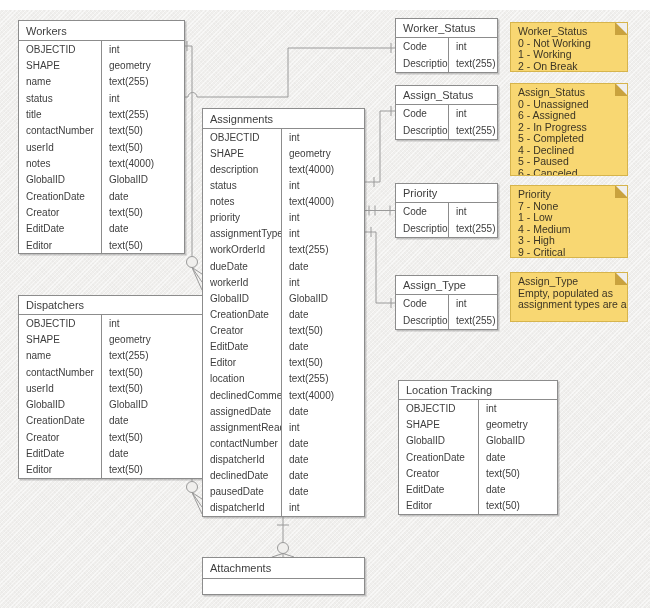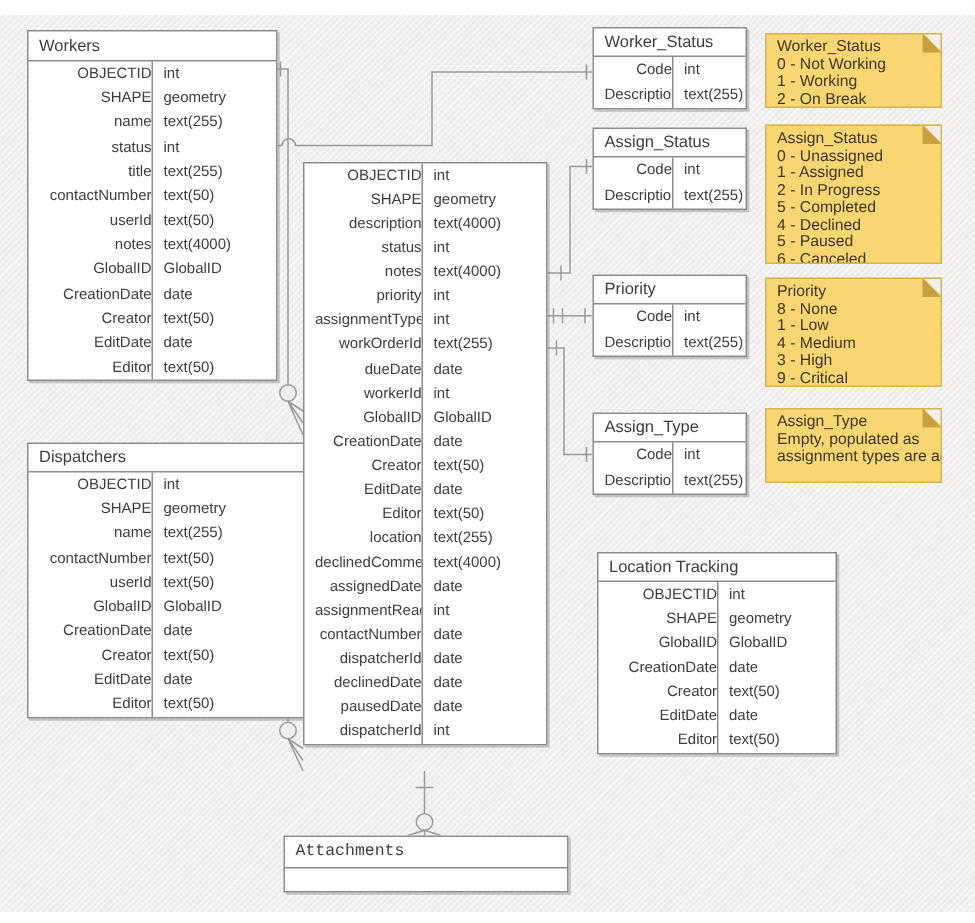--- a/index.html
+++ b/index.html
@@ -5,21 +5,21 @@
   html,body{margin:0;padding:0;background:#ffffff;}
   .page{position:relative;width:650px;height:615px;overflow:hidden;
         font-family:"Liberation Sans",sans-serif;}
   .canvas{position:absolute;left:0;top:10px;width:650px;height:598px;
     background-color:#f0efed;
     background-image:
       repeating-linear-gradient(135deg, rgba(255,255,255,.55) 0 1px, transparent 1px 3px),
       repeating-linear-gradient(45deg, rgba(0,0,0,.02) 0 1px, transparent 1px 3px);}
   .wires{position:absolute;left:0;top:0;width:650px;height:615px;pointer-events:none;}
   .tbl{position:absolute;background:#ffffff;border:1px solid #8c8c8c;
-       box-shadow:1.5px 1.5px 0 rgba(110,110,110,.35);box-sizing:border-box;text-align:right;}
+       box-shadow:1.5px 1.5px 0 rgba(110,110,110,.35);box-sizing:border-box;}
   .tbl .hd{height:var(--hdh);border-bottom:1px solid #8c8c8c;display:flex;align-items:center;
        padding:0 7px;font-size:11px;color:#3d3d3d;white-space:nowrap;overflow:hidden;}
   .tbl .bd{position:relative;}
   .tbl .bd.cols::before{content:"";position:absolute;left:var(--div);top:0;bottom:0;
        border-left:1px solid #8c8c8c;}
   .row{display:flex;height:var(--rowh);align-items:center;font-size:10px;color:#3d3d3d;white-space:nowrap;}
   .row .fname{width:var(--div);padding-left:7px;box-sizing:border-box;overflow:hidden;}
   .row .ftype{padding-left:8px;overflow:hidden;}
   .note{position:absolute;width:118px;box-sizing:border-box;background:#f8d772;
         border:1px solid #d6b44c;padding:3px 6px 0 7px;font-size:10.5px;line-height:11.5px;
@@ -172,20 +172,21 @@
         <span class="ftype">date</span>
       </div>
         <div class="row">
         <span class="fname">Editor</span>
         <span class="ftype">text(50)</span>
       </div>
       </div>
   </div>
 
   <div class="tbl" style="left:202px;top:108px;width:163px;--hdh:19px;--rowh:16.13px;--div:78px;">
+    <div class="hd">Assignments</div>
     <div class="bd cols">
 
     <div class="row">
         <span class="fname">OBJECTID</span>
         <span class="ftype">int</span>
       </div>
         <div class="row">
         <span class="fname">SHAPE</span>
         <span class="ftype">geometry</span>
       </div>
@@ -333,21 +334,21 @@
         <span class="fname">Code</span>
         <span class="ftype">int</span>
       </div>
         <div class="row">
         <span class="fname">Description</span>
         <span class="ftype">text(255)</span>
       </div>
       </div>
   </div>
 
-  <div class="tbl" style="left:398px;top:368px;width:160px;--hdh:18px;--rowh:16.3px;--div:79px;">
+  <div class="tbl" style="left:398px;top:380px;width:160px;--hdh:18px;--rowh:16.3px;--div:79px;">
     <div class="hd">Location Tracking</div>
     <div class="bd cols">
 
     <div class="row">
         <span class="fname">OBJECTID</span>
         <span class="ftype">int</span>
       </div>
         <div class="row">
         <span class="fname">SHAPE</span>
         <span class="ftype">geometry</span>
@@ -368,47 +369,47 @@
         <span class="fname">EditDate</span>
         <span class="ftype">date</span>
       </div>
         <div class="row">
         <span class="fname">Editor</span>
         <span class="ftype">text(50)</span>
       </div>
       </div>
   </div>
 
-  <div class="tbl" style="left:189px;top:557px;width:190px;font-family:Liberation Mono, monospace;--hdh:20px;">
+  <div class="tbl" style="left:202px;top:557px;width:163px;--hdh:20px;">
     <div class="hd">Attachments</div>
     <div class="bd" style="height:15px;"></div>
   </div>
 
   <div class="note" style="left:510px;top:22px;height:50px;">
 
   <div>Worker_Status</div>
       <div>0 - Not Working</div>
       <div>1 - Working</div>
       <div>2 - On Break</div>
     </div>
   <div class="note" style="left:510px;top:83px;height:93px;">
 
   <div>Assign_Status</div>
       <div>0 - Unassigned</div>
-      <div>1 - Assigned</div>
+      <div>6 - Assigned</div>
       <div>2 - In Progress</div>
       <div>5 - Completed</div>
       <div>4 - Declined</div>
       <div>5 - Paused</div>
       <div>6 - Canceled</div>
     </div>
   <div class="note" style="left:510px;top:185px;height:73px;">
 
   <div>Priority</div>
-      <div>8 - None</div>
+      <div>7 - None</div>
       <div>1 - Low</div>
       <div>4 - Medium</div>
       <div>3 - High</div>
       <div>9 - Critical</div>
     </div>
   <div class="note" style="left:510px;top:272px;height:50px;">
 
   <div>Assign_Type</div>
       <div>Empty, populated as</div>
       <div>assignment types are added</div>

